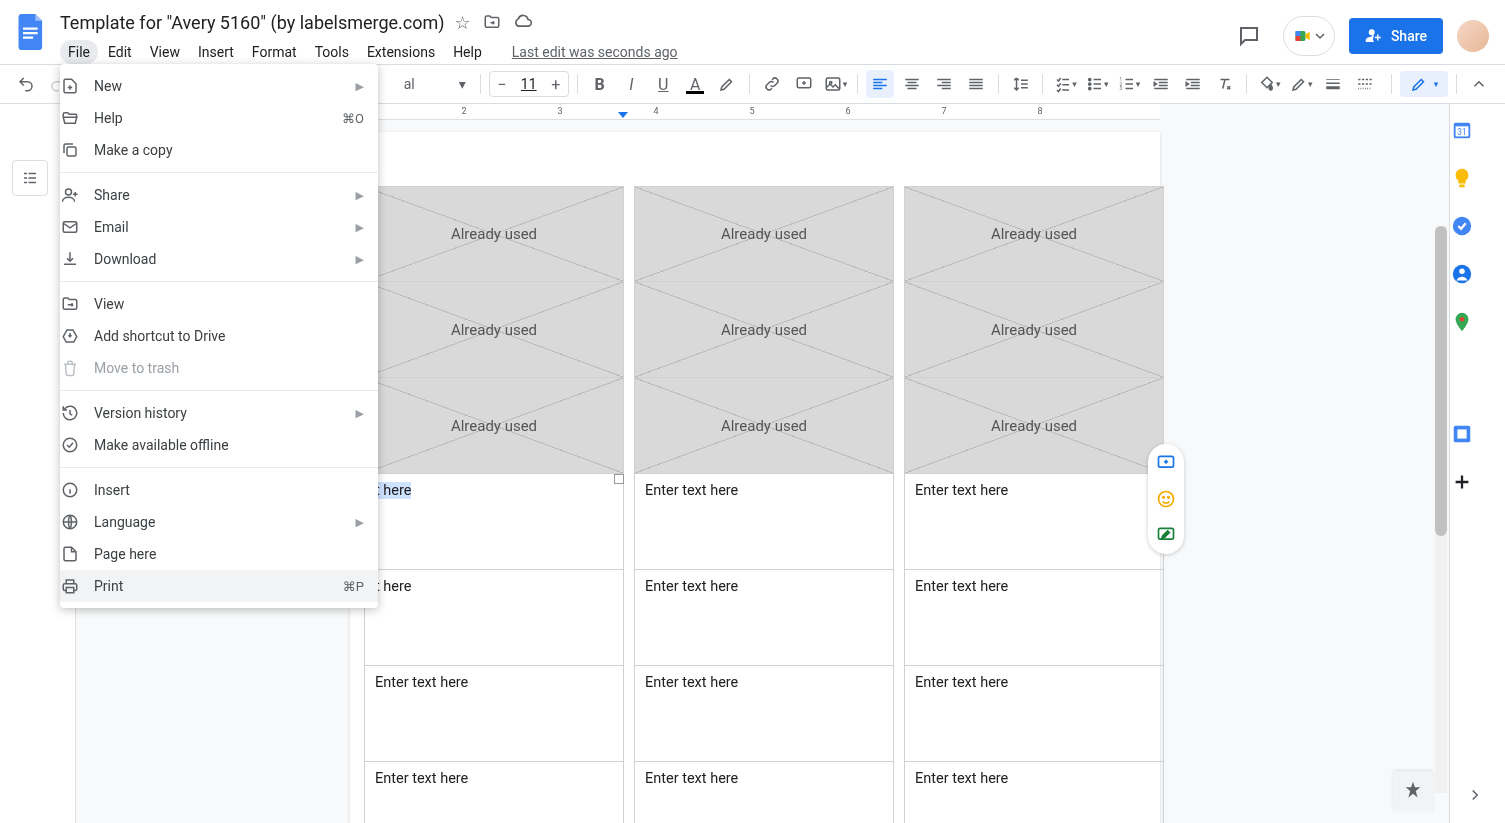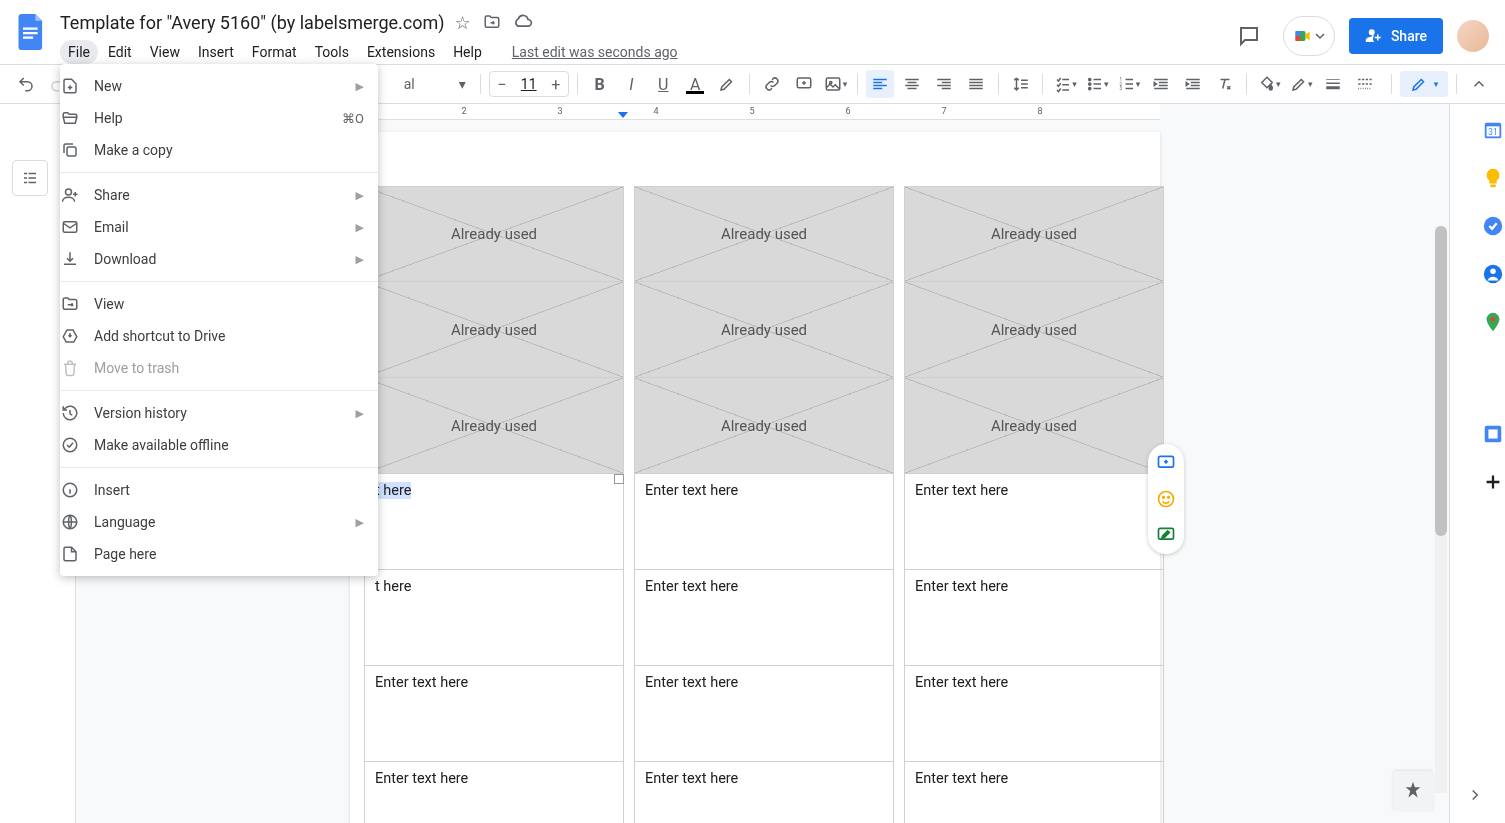--- a/index.html
+++ b/index.html
@@ -54,21 +54,21 @@
 .label-cell.used { background: #d9d9d9; color: #555; display: flex; align-items: center; justify-content: center; font-size: 15px; background-image:
   linear-gradient(to bottom right, transparent calc(50% - 0.5px), #bbb calc(50% - 0.5px), #bbb calc(50% + 0.5px), transparent calc(50% + 0.5px)),
   linear-gradient(to bottom left, transparent calc(50% - 0.5px), #bbb calc(50% - 0.5px), #bbb calc(50% + 0.5px), transparent calc(50% + 0.5px)); }
 .label-cell.active { outline: none; }
 .label-cell .cursor-cell { background: #cfe2ff; display: inline; }
 .cell-handle { position: absolute; top: 0; right: -1px; width: 10px; height: 10px; background: #fff; border: 1px solid #999; }
 
 .side-bubbles { position: absolute; left: 1088px; top: 340px; width: 36px; background: #fff; border-radius: 22px; box-shadow: 0 1px 4px rgba(0,0,0,0.2); padding: 8px 0; display: flex; flex-direction: column; align-items: center; gap: 14px; }
 .side-bubbles .b { width: 22px; height: 22px; display: flex; align-items: center; justify-content: center; }
 
-.right-panel { width: 56px; border-left: 1px solid #dadce0; display: flex; flex-direction: column; align-items: flex-end; padding-top: 14px; gap: 24px; background: #fff; }
+.right-panel { width: 56px; border-left: 1px solid #dadce0; display: flex; flex-direction: column; align-items: flex-start; padding-top: 14px; gap: 24px; background: #fff; }
 .rp-icon { width: 24px; height: 24px; display: flex; align-items: center; justify-content: center; border-radius: 4px; }
 
 
 .dropdown { position: absolute; left: 60px; top: 64px; width: 318px; background: #fff; border-radius: 4px; box-shadow: 0 2px 10px rgba(0,0,0,0.25); padding: 6px 0; z-index: 100; }
 .dd-item { display: flex; align-items: center; height: 32px; padding: 0 0; font-size: 14px; color: #3c4043; cursor: pointer; position: relative; }
 .dd-item:hover, .dd-item.hover { background: #f1f3f4; }
 .dd-item.disabled { color: #9aa0a6; cursor: default; }
 .dd-icon { width: 20px; margin-right: 14px; color: #5f6368; display: flex; align-items: center; justify-content: center; }
 .dd-item.disabled .dd-icon { color: #bdc1c6; }
 .dd-sep { height: 1px; background: #e8eaed; margin: 6px 0; }
@@ -589,20 +589,29 @@
     </div>
     <div class="dd-item">
       <span class="dd-icon">
         <svg width="18" height="18" viewBox="0 0 24 24" fill="none" stroke="currentColor" stroke-width="2">
           <path d="M14 3H6a2 2 0 0 0-2 2v14a2 2 0 0 0 2 2h12a2 2 0 0 0 2-2V9l-6-6z"></path>
           <path d="M14 3v6h6"></path>
         </svg>
       </span>
       <span>Page here</span>
     </div>
+    <div class="dd-item hover">
+      <span class="dd-icon">
+        <svg width="18" height="18" viewBox="0 0 24 24" fill="none" stroke="currentColor" stroke-width="2">
+          <path d="M7 9V4h10v5M7 18H5a2 2 0 0 1-2-2v-5a2 2 0 0 1 2-2h14a2 2 0 0 1 2 2v5a2 2 0 0 1-2 2h-2M7 14h10v7H7z"></path>
+        </svg>
+      </span>
+      <span>Print</span>
+      <span class="dd-shortcut">⌘P</span>
+    </div>
   </div>
 
 <div class="explore-fab">
     <svg width="22" height="22" viewBox="0 0 24 24" fill="#5f6368">
       <path d="M12 2l2 6h6l-5 4 2 7-5-4-5 4 2-7-5-4h6z"></path>
     </svg>
   </div>
 <div class="bottom-chevron">
     <svg width="18" height="18" viewBox="0 0 24 24" stroke="#5f6368" stroke-width="2" fill="none">
       <path d="M9 6l6 6-6 6"></path>

